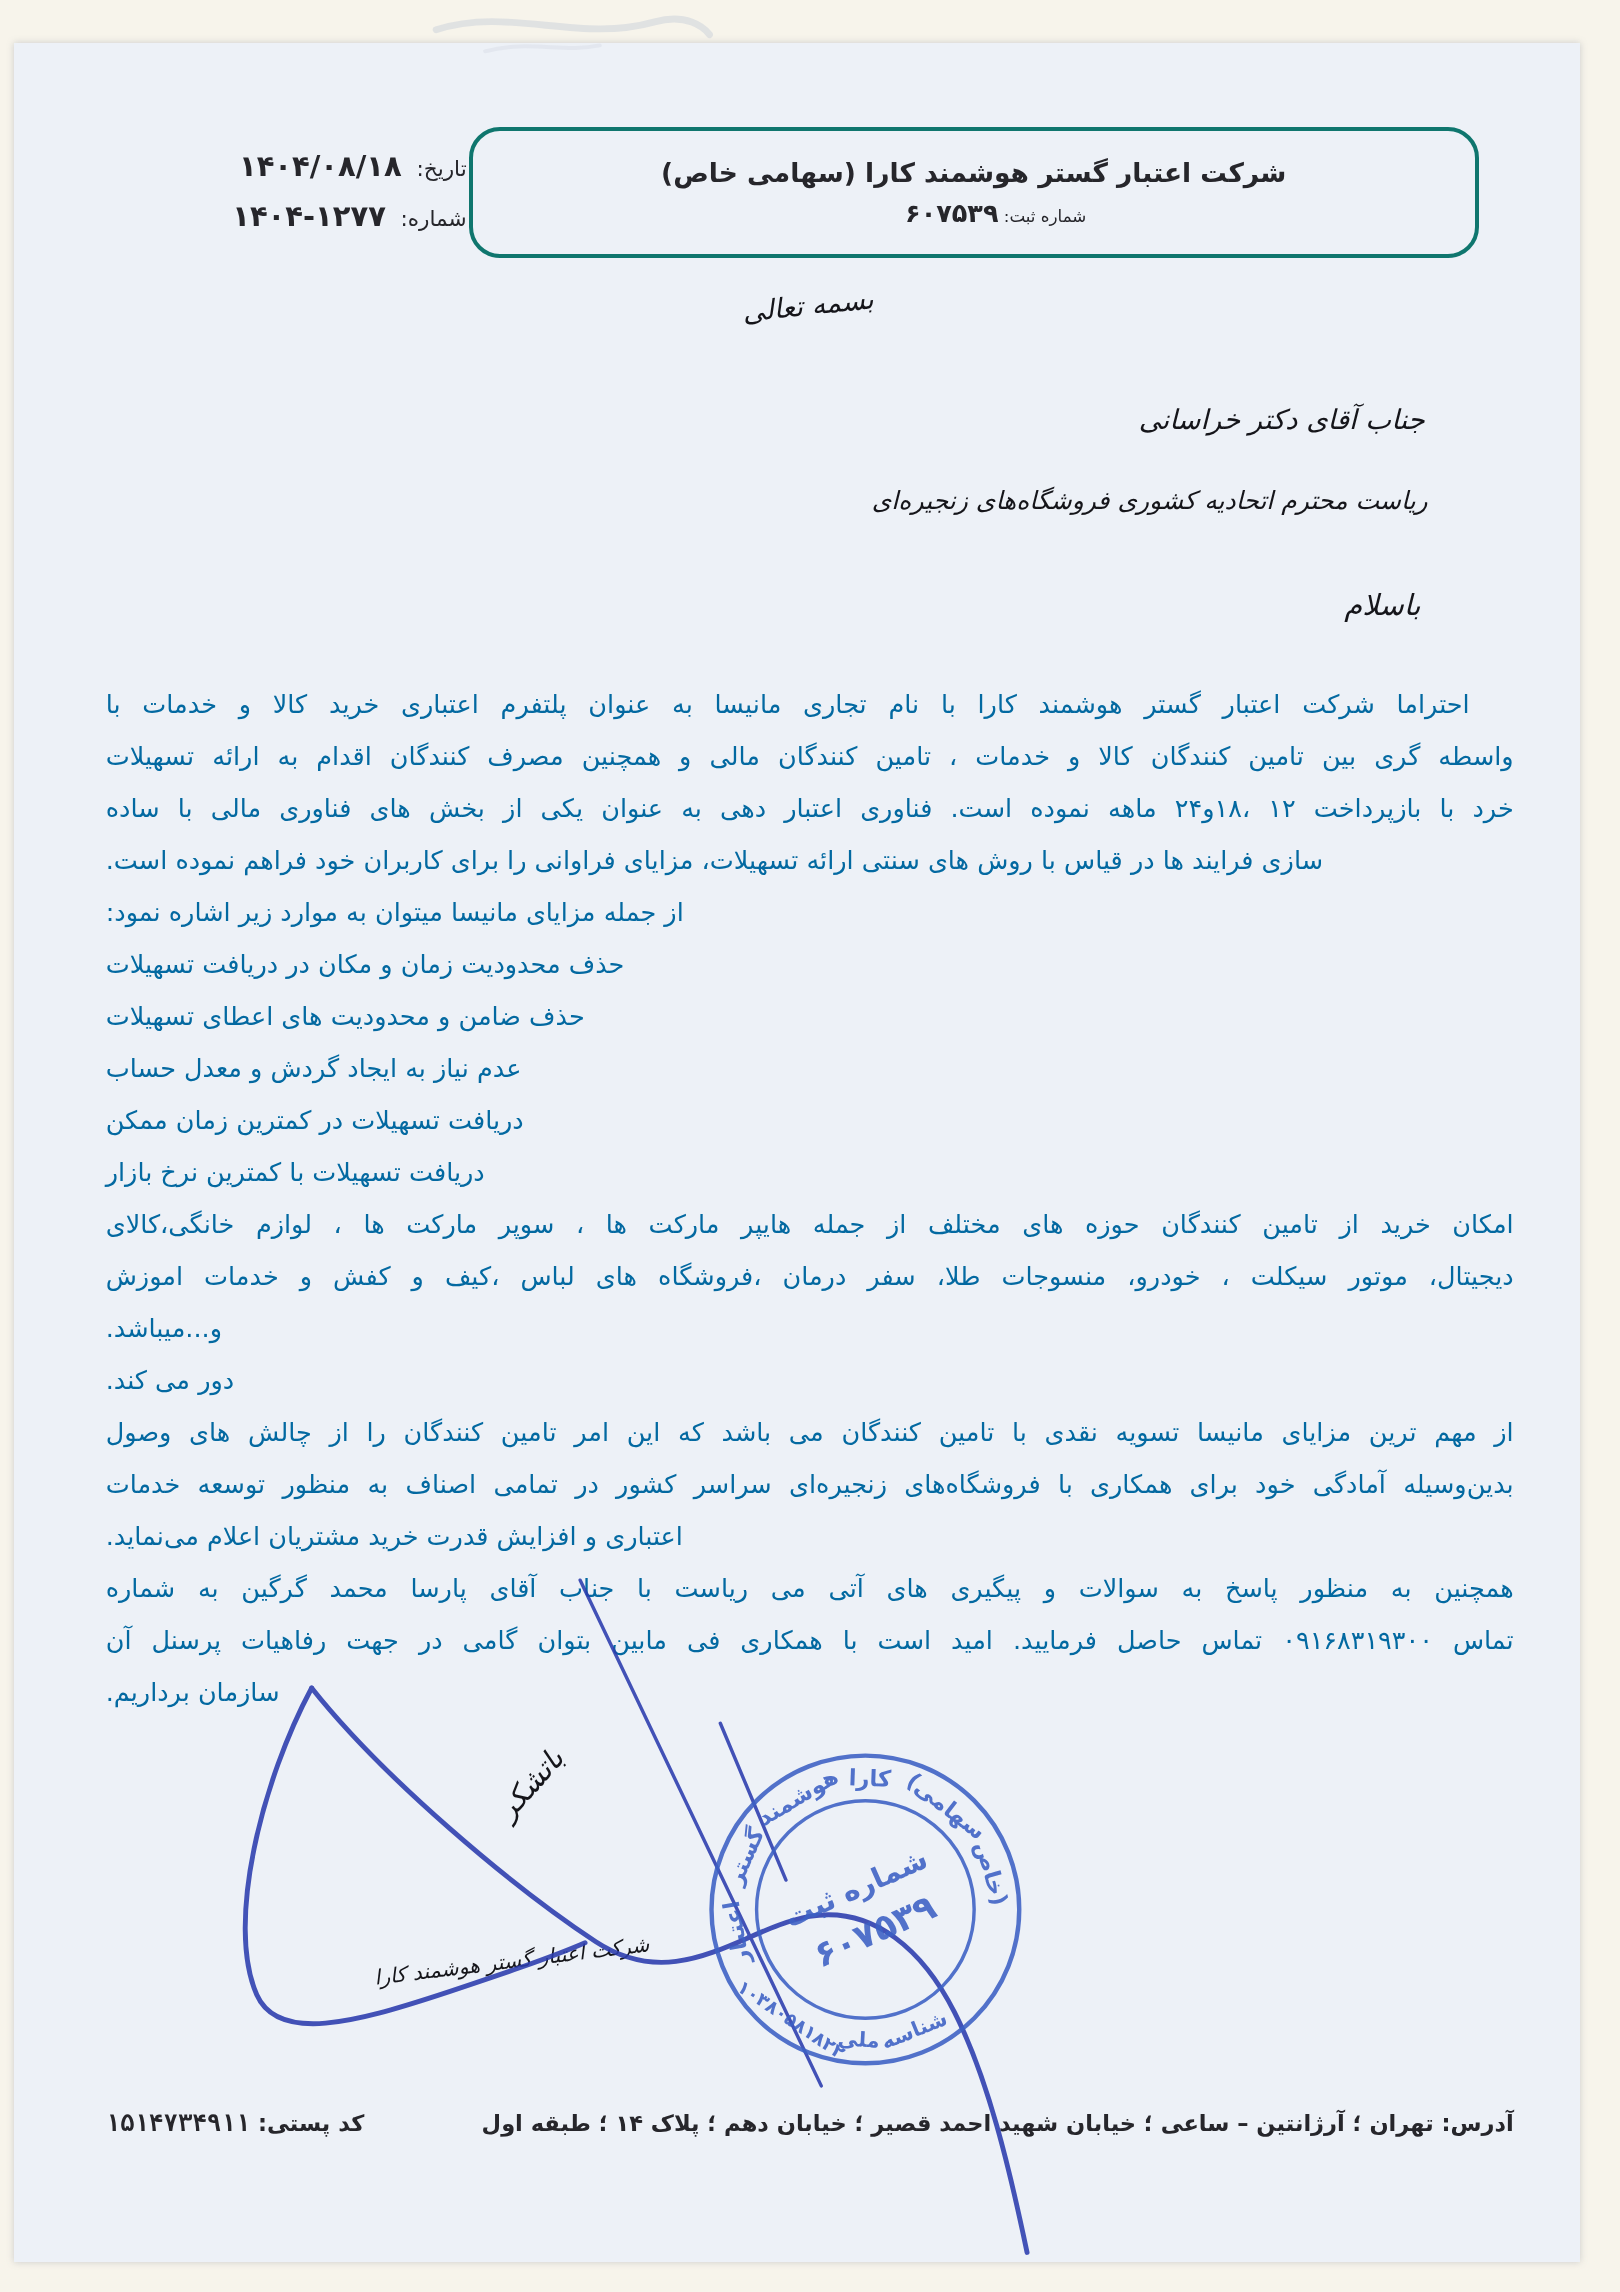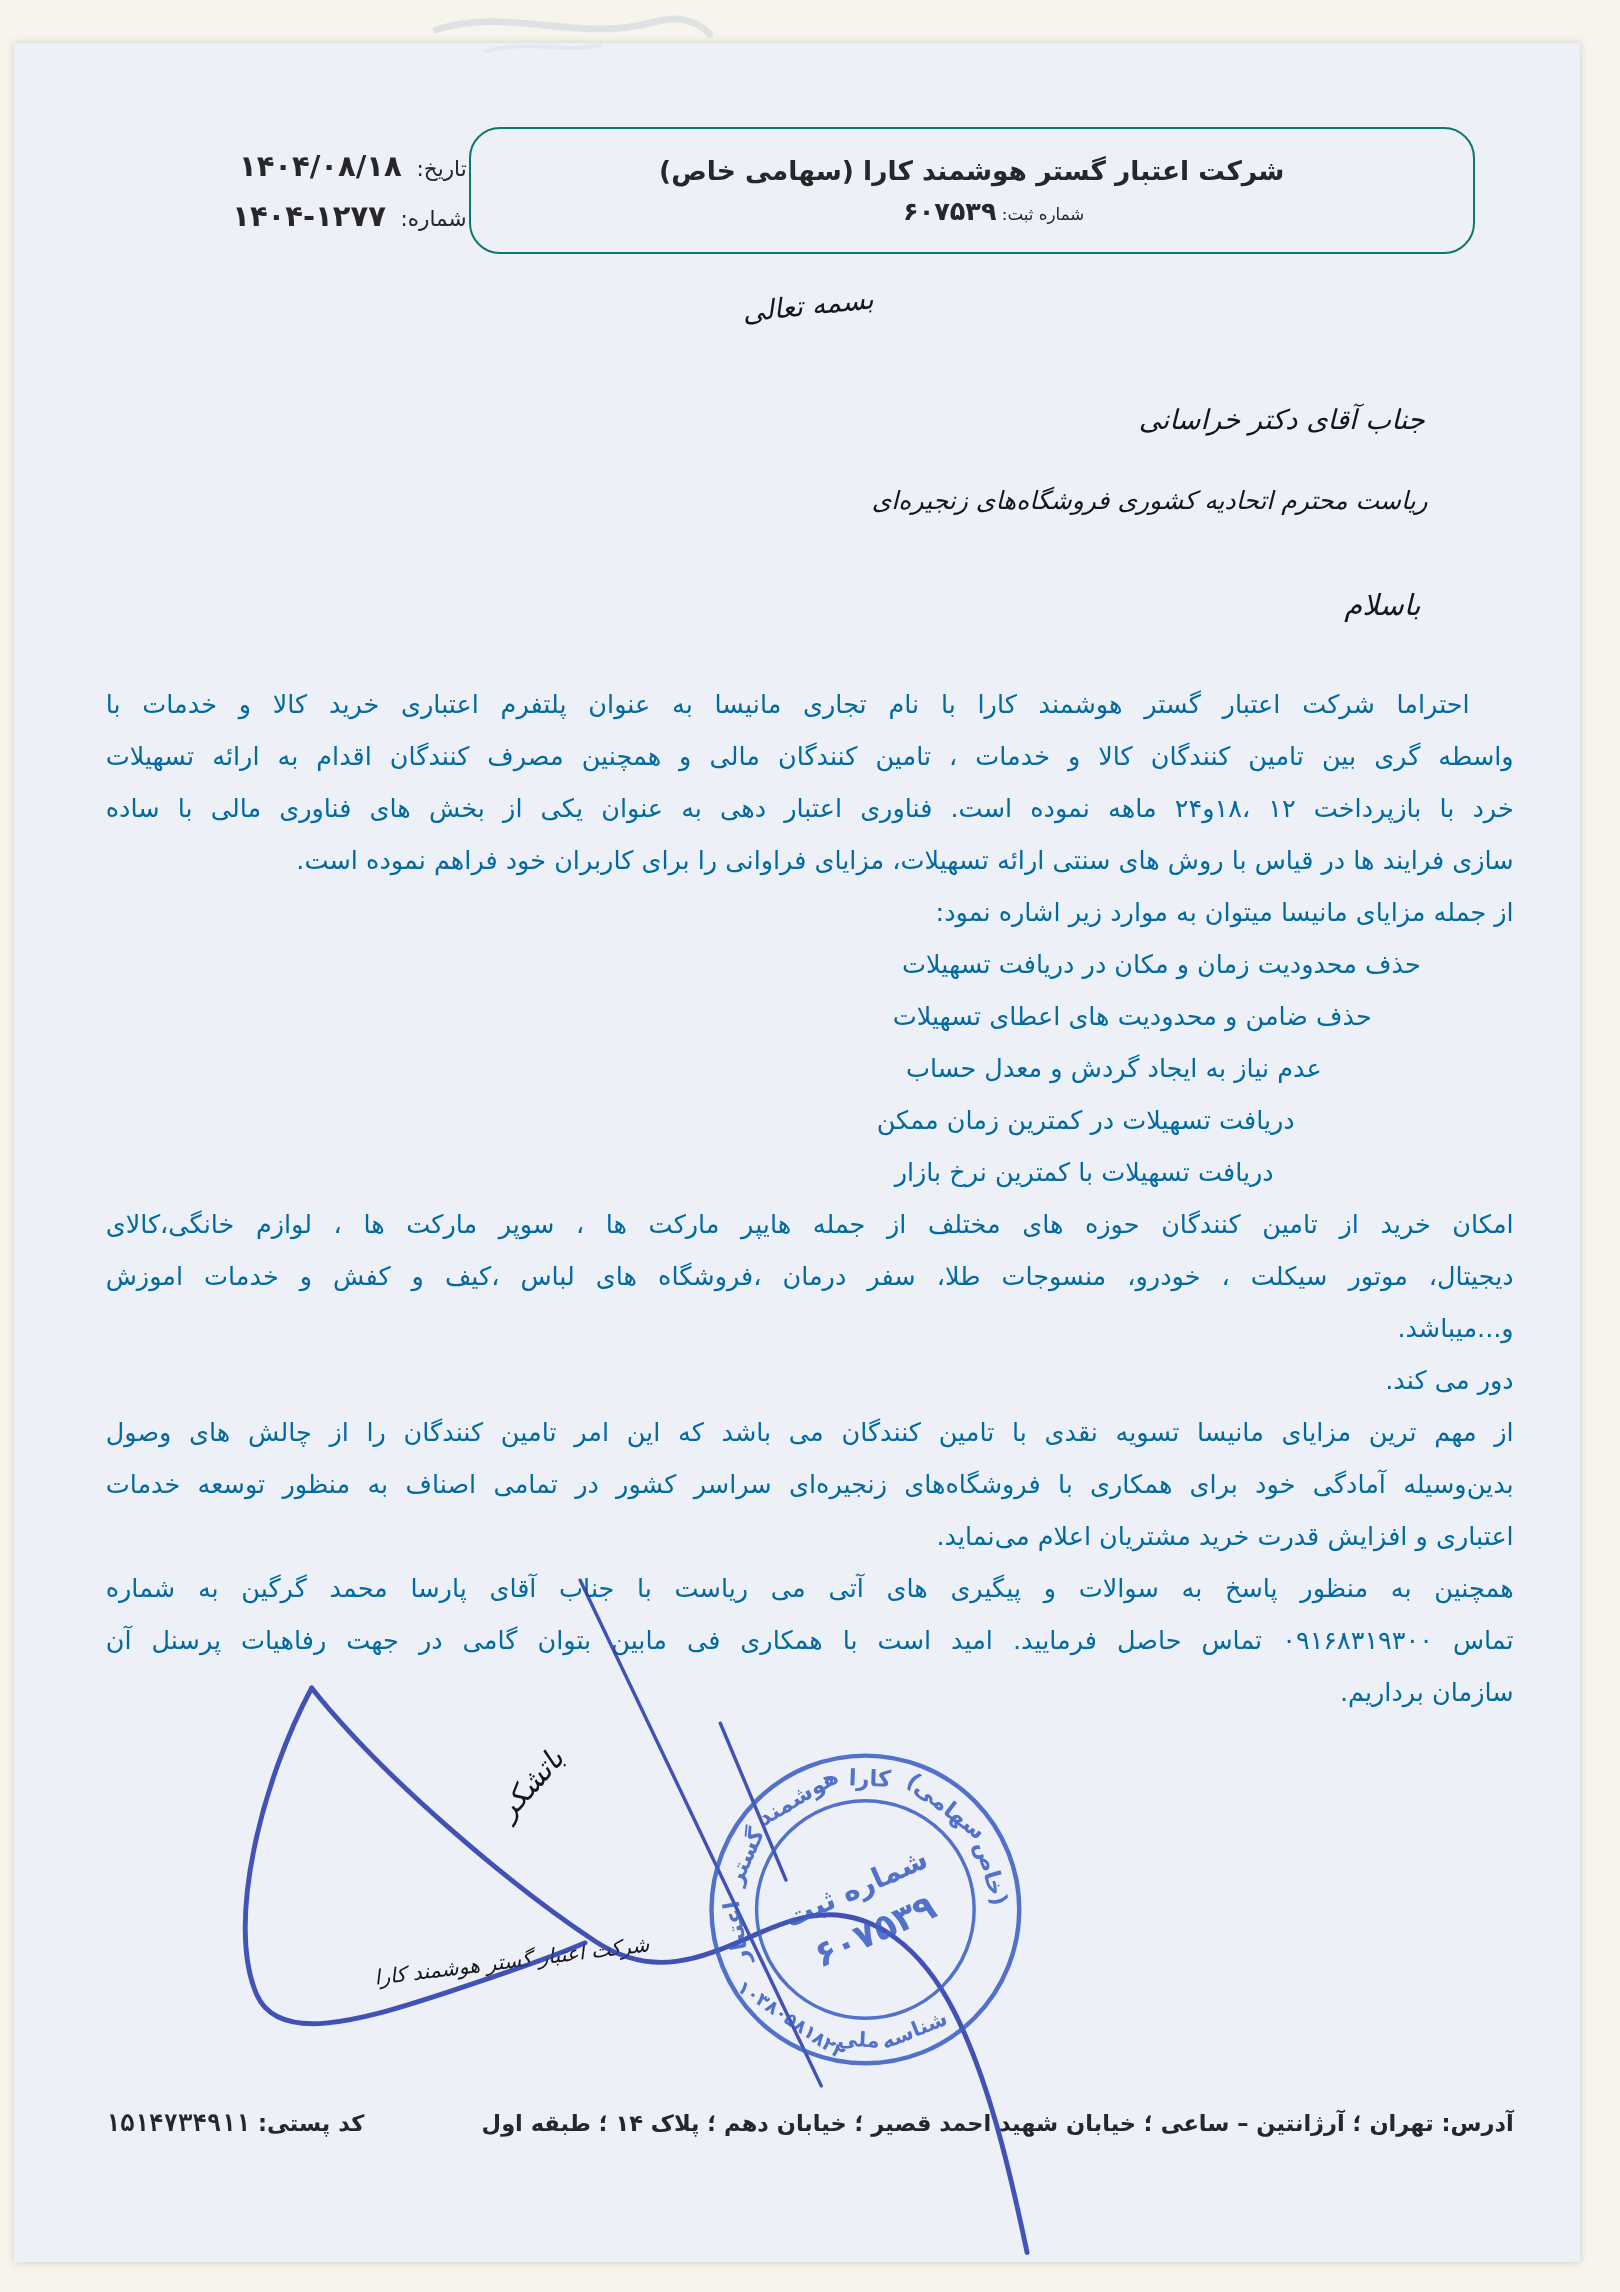--- a/index.html
+++ b/index.html
@@ -10,21 +10,21 @@
     color:#26262b;
   }
   .page{
     position:absolute;left:13.7px;top:43px;width:1566px;height:2219px;
     background:#edf1f7;
     box-shadow:0 0 6.9px rgba(120,125,140,.35);
   }
   
   .lh-box{
     position:absolute;left:455px;top:84px;width:1002px;height:123px;
-    border:2px solid #0f766e;border-radius:31px;
+    border:4px solid #0f766e;border-radius:31px;
     display:flex;flex-direction:column;align-items:center;justify-content:center;
     gap:9.8px;direction:rtl;
   }
   .lh-company{font-size:26.5px;font-weight:bold;letter-spacing:0.5px;}
   .lh-reg{font-size:16.7px;margin-left:44px;}
   .lh-reg .num{font-size:25.5px;font-weight:bold;}
   .num{direction:ltr;unicode-bidi:isolate;display:inline-block;}
   
   .meta{
     position:absolute;left:108px;top:106px;width:345px;direction:rtl;text-align:right;
@@ -38,21 +38,21 @@
   .rcpt1{position:absolute;right:155px;top:361px;font-size:27.4px;}
   .rcpt2{position:absolute;right:152px;top:443px;font-size:25px;}
   .salam{position:absolute;right:159px;top:545px;font-size:29px;}
   
   .body-text{
     position:absolute;left:92px;top:635px;width:1408px;direction:rtl;
     font-size:25.5px;line-height:52px;color:#0369a1;
   }
   .bline{white-space:nowrap;}
   .bline.justify{white-space:normal;text-align:justify;text-align-last:justify;}
-  .bline.right{text-align:right;}
+  .bline.right{text-align:left;}
   
   .thanks{position:absolute;left:476px;top:1760px;font-size:29px;
     transform:rotate(-48deg);transform-origin:left top;}
   .sig-company{position:absolute;left:359px;top:1923px;font-size:20.6px;
     transform:rotate(-7deg);transform-origin:left top;}
   
   .footer{
     position:absolute;left:92px;top:2066px;width:1408px;direction:rtl;
     display:flex;justify-content:space-between;align-items:baseline;
     font-size:22.5px;font-weight:bold;

